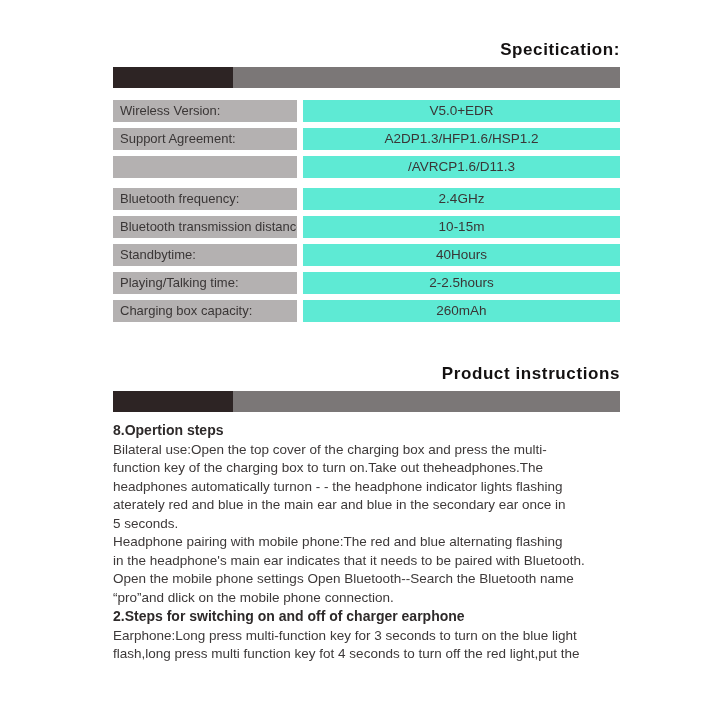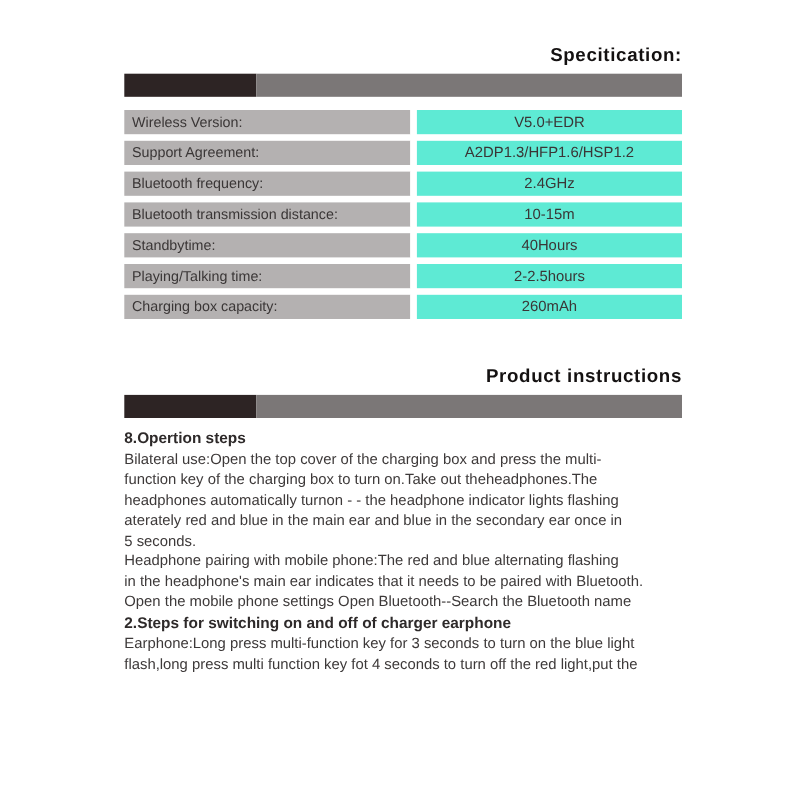--- a/index.html
+++ b/index.html
@@ -33,21 +33,21 @@
   .divider-bar .bar-gray { flex: 1; background: #7b7777; }
 
   .spec-table { margin-top: 12px; }
   .spec-row {
     display: flex;
     height: 22px;
     margin-bottom: 6px;
   }
   .spec-row.gap-after { margin-bottom: 10px; }
   .spec-label {
-    width: 260px;
+    width: 184px;
     background: #b4b1b1;
     color: #3a3636;
     font-size: 13px;
     line-height: 22px;
     padding-left: 7px;
     white-space: nowrap;
     overflow: hidden;
   }
   .spec-gap { width: 6px; background: #ffffff; }
   .spec-value {
@@ -96,20 +96,25 @@
       <div class="spec-gap"></div>
       <div class="spec-value">V5.0+EDR</div>
     </div>
 
     <div class="spec-row">
       <div class="spec-label">Support Agreement:</div>
       <div class="spec-gap"></div>
       <div class="spec-value">A2DP1.3/HFP1.6/HSP1.2</div>
     </div>
 
+    <div class="spec-row gap-after">
+      <div class="spec-label"></div>
+      <div class="spec-gap"></div>
+      <div class="spec-value">/AVRCP1.6/D11.3</div>
+    </div>
 
     <div class="spec-row">
       <div class="spec-label">Bluetooth frequency:</div>
       <div class="spec-gap"></div>
       <div class="spec-value">2.4GHz</div>
     </div>
 
     <div class="spec-row">
       <div class="spec-label">Bluetooth transmission distance:</div>
       <div class="spec-gap"></div>
@@ -149,20 +154,21 @@
     <div class="sub-title">8.Opertion steps</div>
 
     <div class="body-line">Bilateral use:Open the top cover of the charging box and press the multi-</div>
     <div class="body-line">function key of the charging box to turn on.Take out theheadphones.The</div>
     <div class="body-line">headphones automatically turnon - - the headphone indicator lights flashing</div>
     <div class="body-line">aterately red and blue in the main ear and blue in the secondary ear once in</div>
     <div class="body-line">5 seconds.</div>
     <div class="body-line">Headphone pairing with mobile phone:The red and blue alternating flashing</div>
     <div class="body-line">in the headphone's main ear indicates that it needs to be paired with Bluetooth.</div>
     <div class="body-line">Open the mobile phone settings Open Bluetooth--Search the Bluetooth name</div>
+    <div class="body-line">“pro”and dlick on the mobile phone connection.</div>
 
     <div class="sub-title">2.Steps for switching on and off of charger earphone</div>
 
     <div class="body-line">Earphone:Long press multi-function key for 3 seconds to turn on the blue light</div>
     <div class="body-line">flash,long press multi function key fot 4 seconds to turn off the red light,put the</div>
 
   </div>
 
 </div>
 

